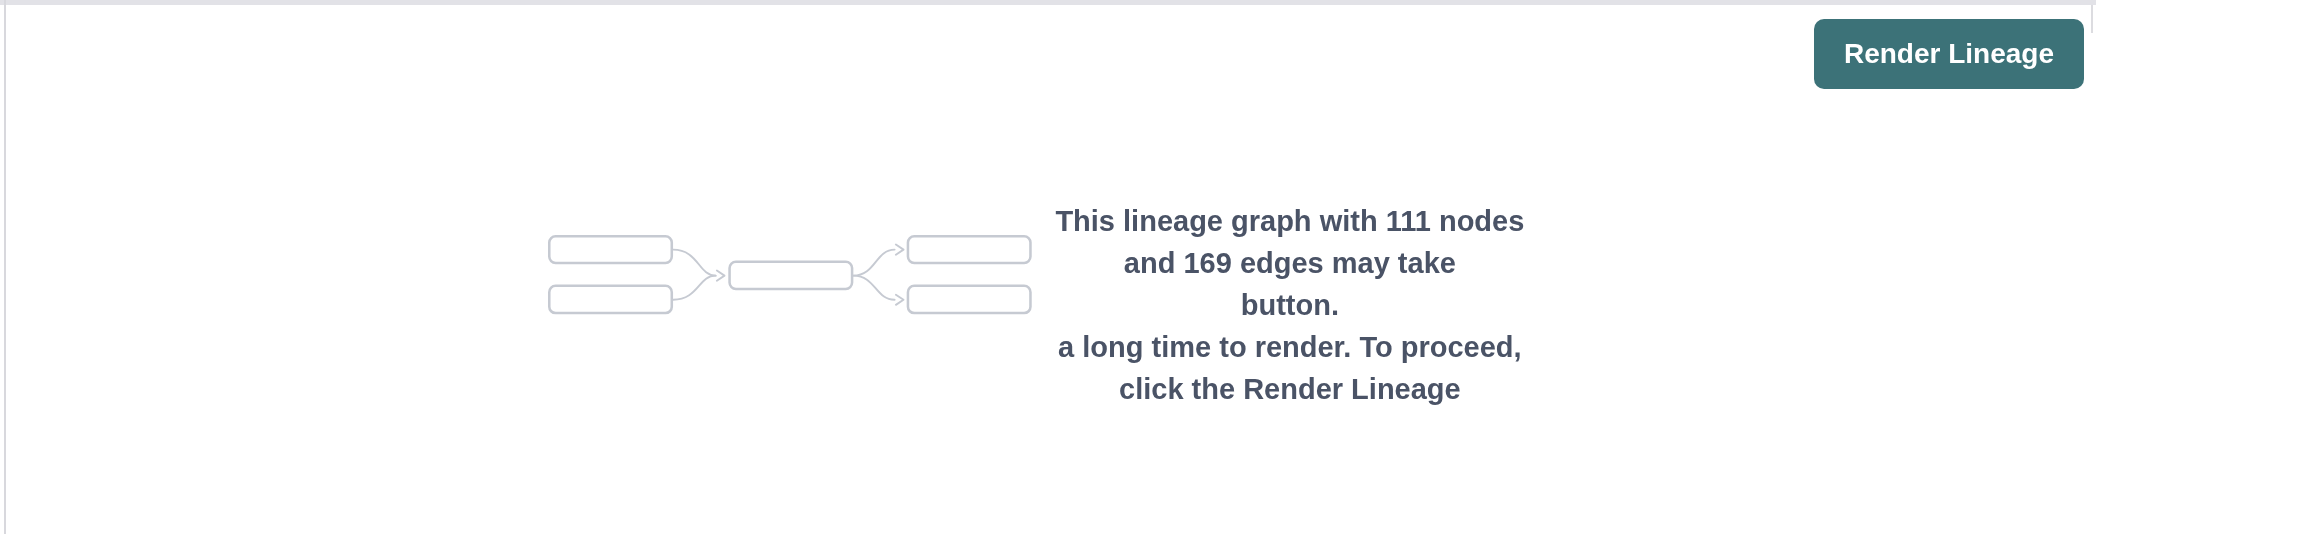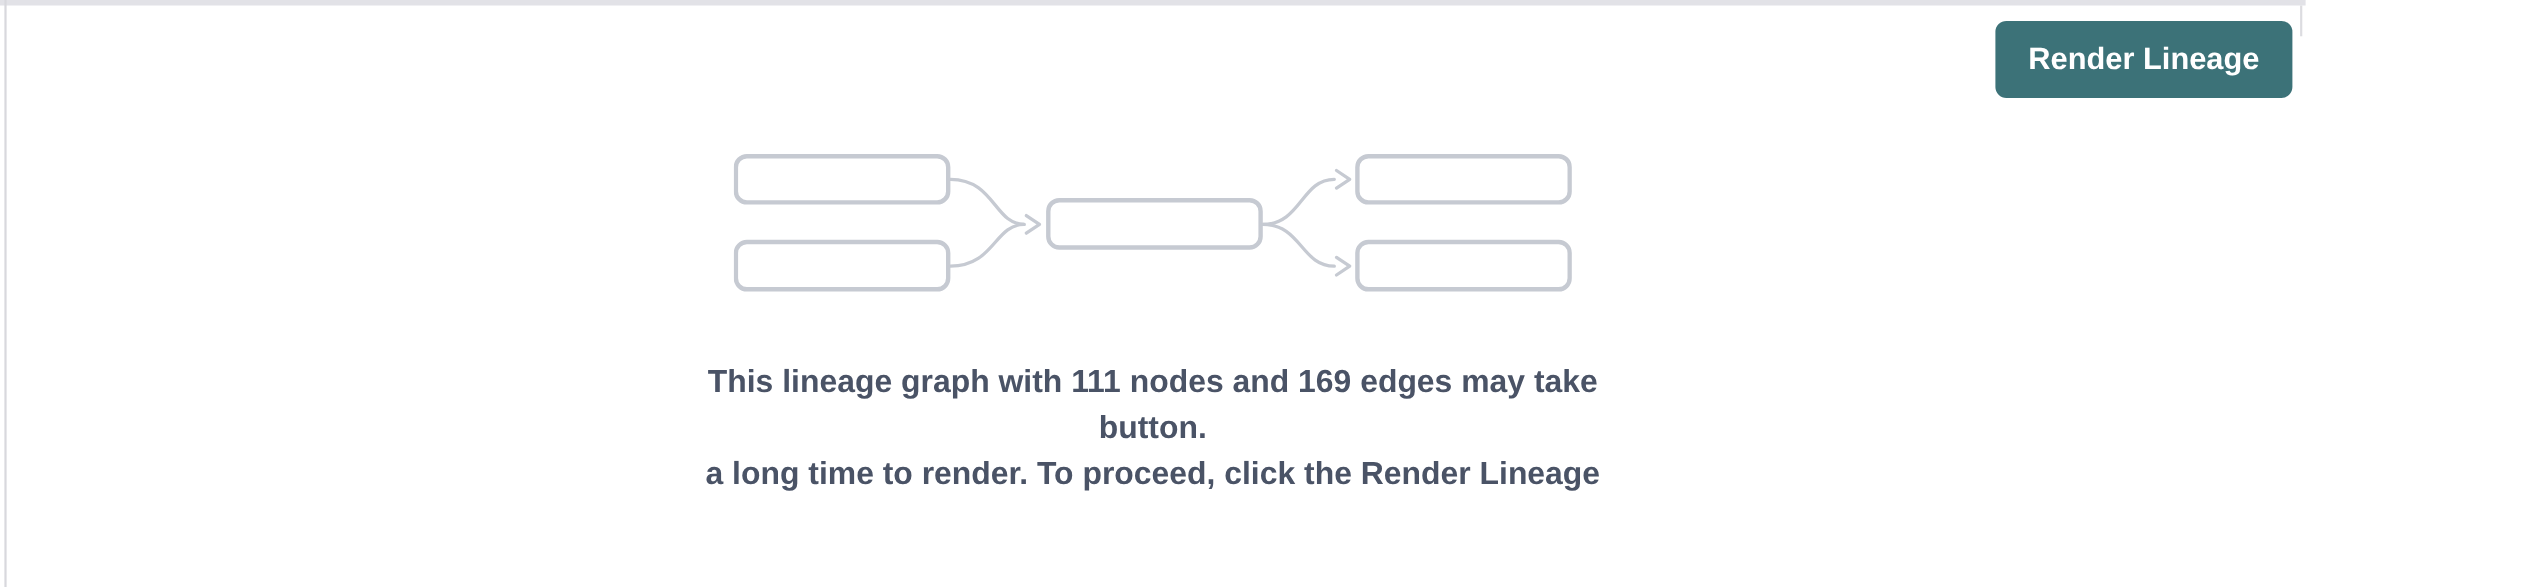--- a/index.html
+++ b/index.html
@@ -55,21 +55,20 @@
     align-items: center;
     justify-content: center;
   }
   .content {
     position: absolute;
     top: 140px;
     left: 50%;
     transform: translateX(-50%);
     width: 1000px;
     display: flex;
-    flex-direction: column;
     align-items: center;
   }
   .ph-graphic {
     display: block;
   }
   .ph-box {
     fill: #ffffff;
     stroke: #c6cad2;
     stroke-width: 4;
   }

